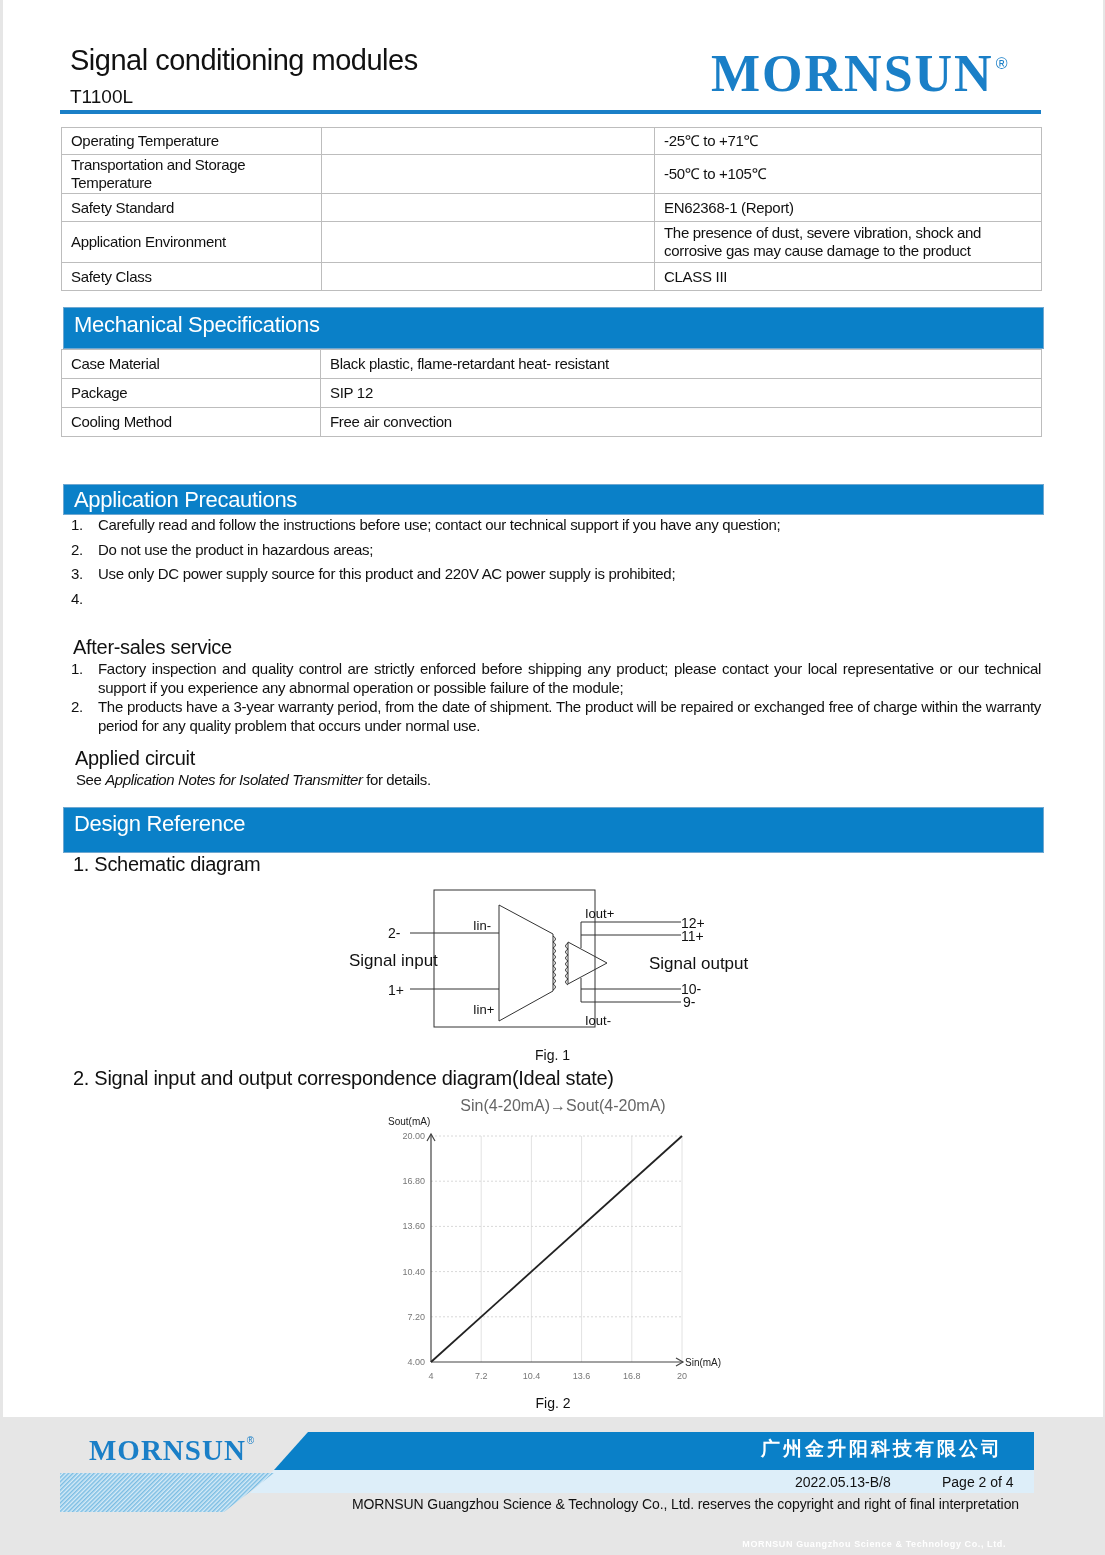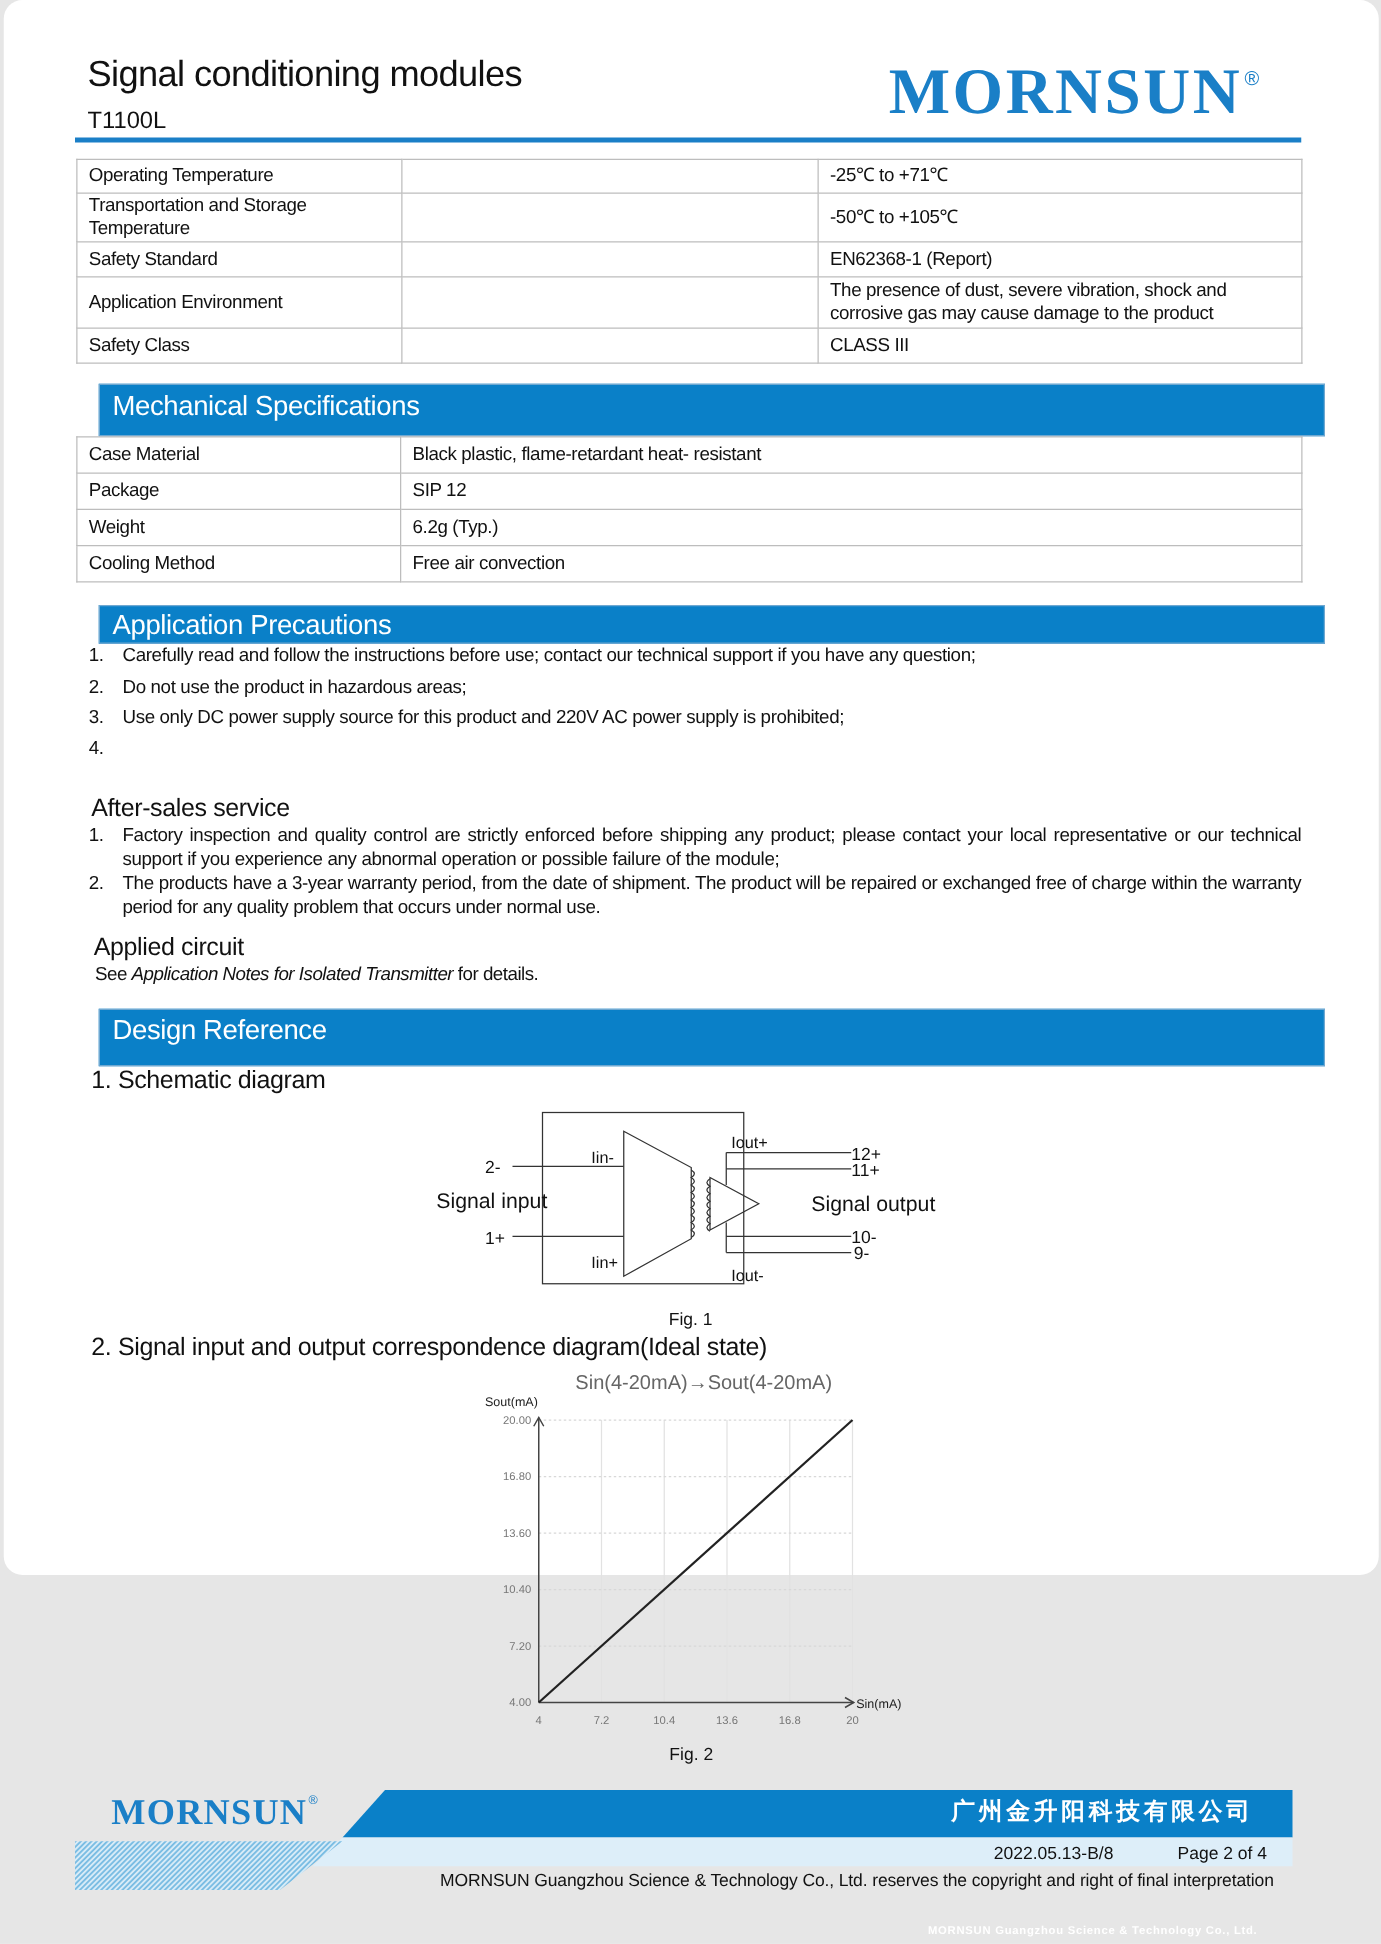--- a/index.html
+++ b/index.html
@@ -1,33 +1,33 @@
 <!DOCTYPE html>
 <html><head>
 <meta charset="utf-8">
 <style>
   * { box-sizing: border-box; margin: 0; padding: 0; }
   html, body { width: 1105px; height: 1555px; background: #e6e6e6; overflow: hidden; }
   body { font-family: "Liberation Sans", sans-serif; color: #111; position: relative; }
-  .page { position: absolute; left: 3px; top: 0; width: 1100px; height: 1260px; background: #fff; border-radius: 15px; }
+  .page { position: absolute; left: 3px; top: 0; width: 1100px; height: 1417px; background: #fff; }
   .abs { position: absolute; }
 
   .doc-title { left: 67px; top: 44px; font-size: 29px; letter-spacing: -0.5px; color: #111; }
   .doc-model { left: 67px; top: 86px; font-size: 19px; color: #111; }
   .logo { left: 708px; top: 48px; font-family: "Liberation Serif", serif; font-weight: bold; font-size: 52px; color: #1a7fc7; letter-spacing: 2px; line-height: 1; }
   .logo sup { font-family: "Liberation Sans", sans-serif; font-weight: normal; font-size: 16px; vertical-align: top; position: relative; top: 8px; letter-spacing: 0; margin-left: 2px; }
   .head-rule { left: 57px; top: 110px; width: 981px; height: 4px; background: #1a7fc7; }
 
   table.spec { position: absolute; left: 58px; width: 981px; border-collapse: collapse; font-size: 15px; letter-spacing: -0.3px; }
   table.spec td { border: 1.5px solid #bdbdbd; padding: 0 9px; vertical-align: middle; line-height: 18px; }
   .env-table { top: 127px; }
   .env-table td.c1 { width: 260px; }
   .env-table td.c2 { width: 333px; }
 
-  .section-bar { position: absolute; left: 76px; width: 981px; background: #0a80c8; color: #fff; font-size: 22px; padding-left: 10px; letter-spacing: -0.3px; border: 1px solid #6fa8d1; }
+  .section-bar { position: absolute; left: 60px; width: 981px; background: #0a80c8; color: #fff; font-size: 22px; padding-left: 10px; letter-spacing: -0.3px; border: 1px solid #6fa8d1; }
   .mech-bar { top: 307px; height: 42px; line-height: 30px; padding-top: 2px; }
   .mech-table { top: 349px; }
   .mech-table td.c1 { width: 259px; }
   .prec-bar { top: 484px; height: 31px; line-height: 30px; }
   .design-bar { top: 807px; height: 46px; line-height: 32px; }
 
   ol.list { position: absolute; left: 68px; width: 970px; font-size: 15px; letter-spacing: -0.3px; list-style: none; }
   ol.list li { position: relative; padding-left: 27px; }
   ol.list li .num { position: absolute; left: 0; top: 0; }
   .prec-list { top: 515px; }
@@ -96,24 +96,20 @@
   <div class="section-bar mech-bar">Mechanical Specifications</div>
   <table class="spec mech-table">
     <tbody>
         <tr style="height:29px">
       <td class="c1">Case Material</td>
       <td>Black plastic, flame-retardant heat- resistant</td>
     </tr>
     <tr style="height:29px">
       <td class="c1">Package</td>
       <td>SIP 12</td>
-    </tr>
-    <tr style="height:29px">
-      <td class="c1">Weight</td>
-      <td>6.2g (Typ.)</td>
     </tr>
     <tr style="height:29px">
       <td class="c1">Cooling Method</td>
       <td>Free air convection</td>
     </tr>
   </tbody>
     </table>
 
   <div class="section-bar prec-bar">Application Precautions</div>
   <ol class="list prec-list">

